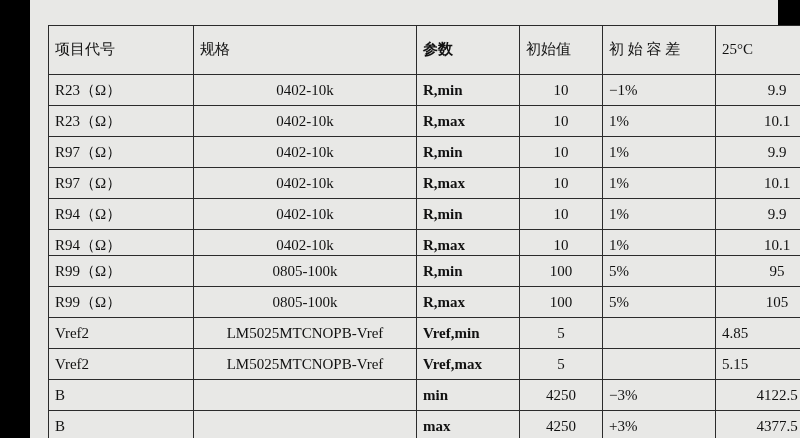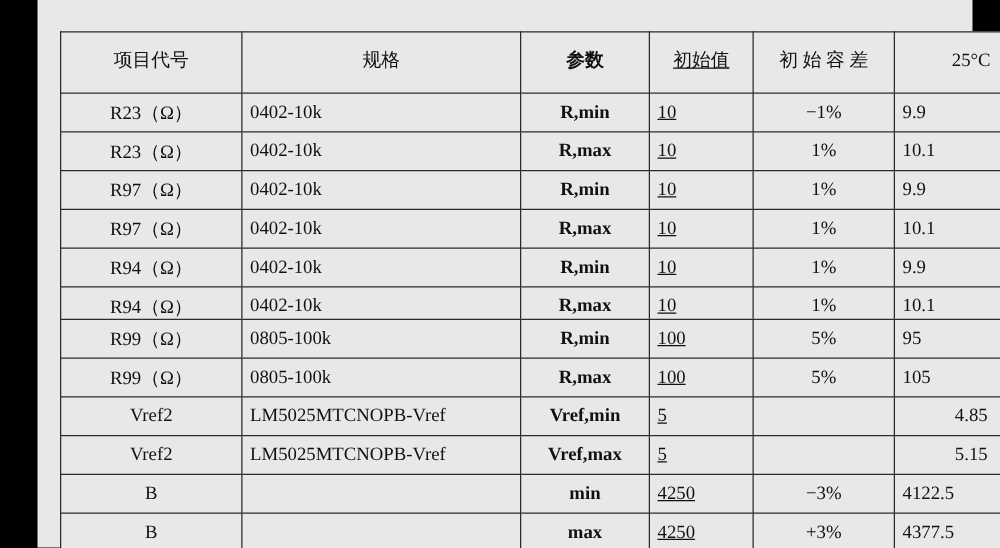--- a/index.html
+++ b/index.html
@@ -61,27 +61,27 @@
     vertical-align: middle;
     line-height: 1.15;
   }
   tbody td {
     height: 26px;
   }
   
   .c0 { width: 132px; }
   .c1 { width: 210px; }
   .c2 { width: 90px; font-weight: bold; }
-  .c3 { width: 70px; text-decoration: underline; }
+  .c3 { width: 70px; }
   .c4 { width: 100px; margin-left: 48px; }
   .c5 { width: 110px; }
 
-  .center { }
-  .right  { text-align: left; }
-  .left   { text-align: center; }
+  .center { text-align: center; }
+  .right  { text-align: center; }
+  .left   { text-align: left; }
 </style>
 </head>
 <body>
 
 <div class="page">
   <div class="sheet">
 
     <div class="tbl-wrap top">
       <table>
         <thead>

